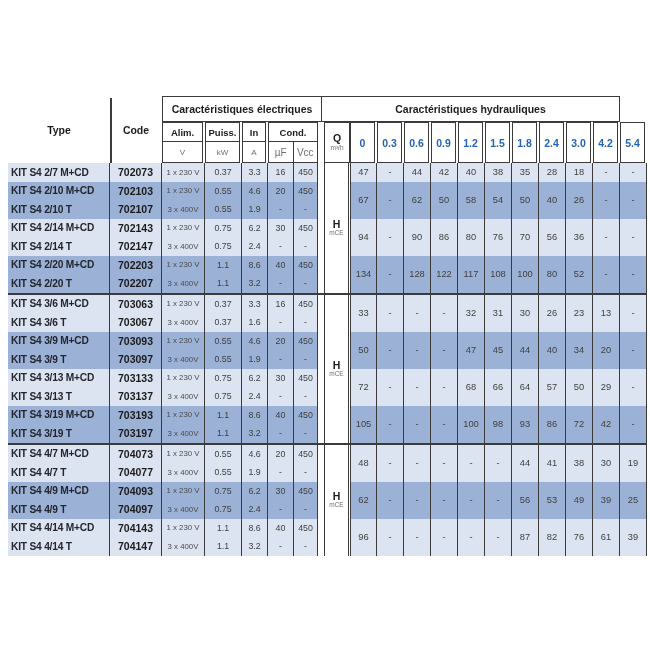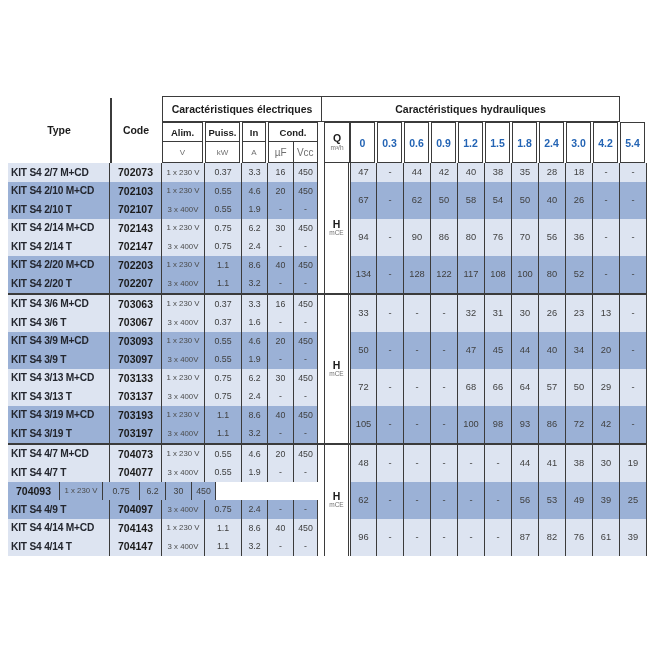--- a/index.html
+++ b/index.html
@@ -379,20 +379,21 @@
         <div class="brow">
           <div class="bc ct light">KIT S4 4/7 T</div>
           <div class="bc cc light">704077</div>
           <div class="bc ca light">3 x 400V</div>
           <div class="bc cp light">0.55</div>
           <div class="bc ci light">1.9</div>
           <div class="bc cu light">-</div>
           <div class="bc cv light">-</div>
         </div>
         <div class="brow">
+          <div class="bc ct med">KIT S4 4/9 M+CD</div>
           <div class="bc cc med">704093</div>
           <div class="bc ca med">1 x 230 V</div>
           <div class="bc cp med">0.75</div>
           <div class="bc ci med">6.2</div>
           <div class="bc cu med">30</div>
           <div class="bc cv med">450</div>
         </div>
         <div class="brow">
           <div class="bc ct med">KIT S4 4/9 T</div>
           <div class="bc cc med">704097</div>

